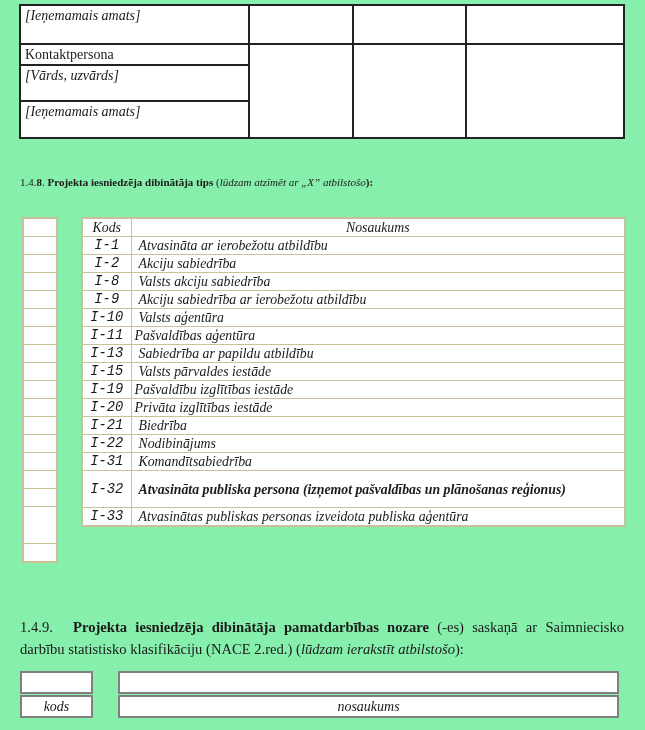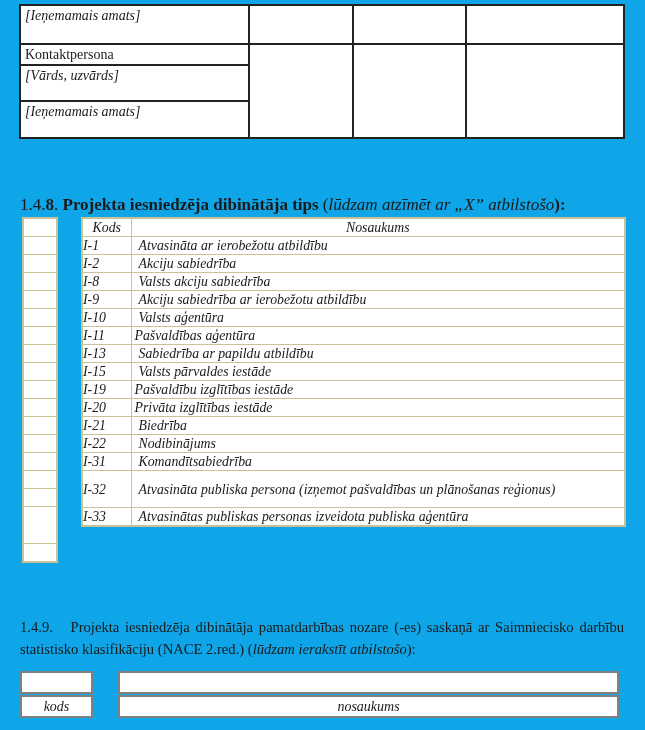--- a/index.html
+++ b/index.html
@@ -1,49 +1,49 @@
 <!DOCTYPE html>
 <html><head>
 <meta charset="utf-8">
 <style>
   html,body{margin:0;padding:0;background:#ffffff;}
   .doc{
     position:relative;
     width:645px;height:730px;
-    background:#0ea5e9;
+    background:#86efac;
     font-family:"Liberation Serif", serif;
     color:#1a1a1a;
     overflow:hidden;
   }
   
   .top-table{
     position:absolute;left:19px;top:4px;
     border-collapse:collapse;table-layout:fixed;
     width:604px;
   }
   .top-table td{
     border:2px solid #222222;
     padding:1px 4px;vertical-align:top;
     font-size:14px;line-height:17px;
     background:#ffffff;
   }
   .top-table .ital{font-style:italic;}
   
   .heading-148{
-    position:absolute;left:20px;top:196px;width:604px;
-    font-size:17px;line-height:17px;
+    position:absolute;left:20px;top:174px;width:604px;
+    font-size:11px;line-height:17px;
   }
   .heading-148 .b{font-weight:bold;}
   .heading-148 .i{font-style:italic;}
   .para-149{
     position:absolute;left:20px;top:617px;width:604px;
     font-size:14.6px;line-height:21.5px;
     text-align:justify;
   }
-  .para-149 .b{font-weight:normal;margin-left:12px;}
+  .para-149 .b{font-weight:bold;margin-left:12px;}
   .para-149 .i{font-style:italic;}
   
   .cb-table{
     position:absolute;left:22px;top:217px;
     border-collapse:collapse;table-layout:fixed;width:36px;
     border:2px solid #ccc196;
   }
   .cb-table td{
     border:1px solid #ccc196;height:17px;padding:0;background:#ffffff;
   }
@@ -52,24 +52,24 @@
     position:absolute;left:81px;top:217px;
     border-collapse:collapse;table-layout:fixed;width:545px;
     border:2px solid #ccc196;
     font-size:13.8px;
   }
   .ft-table td,.ft-table th{
     border:1px solid #ccc196;height:17px;padding:0;
     font-style:italic;font-weight:normal;
     line-height:16px;vertical-align:middle;background:#ffffff;
   }
-  .ft-table .kods{width:49px;}
+  .ft-table .kods{width:49px;text-align:center;font-family:Liberation Mono, monospace;}
   .ft-table .nosaukums{text-align:left;padding:0 4px 0 7px;}
   .ft-table .indent{padding-left:3px;}
-  .ft-table .justify{text-align:justify;}
+  .ft-table .justify{text-align:justify;font-weight:bold;}
   .ft-table tr.tall td{height:36px;line-height:17px;margin-left:40px;}
   .ft-table thead th{text-align:center;}
   
   .nace{
     position:absolute;
   }
   .nace .cell{
     border:2px solid #808080;background:#ffffff;
     height:19px;box-sizing:content-box;
   }

